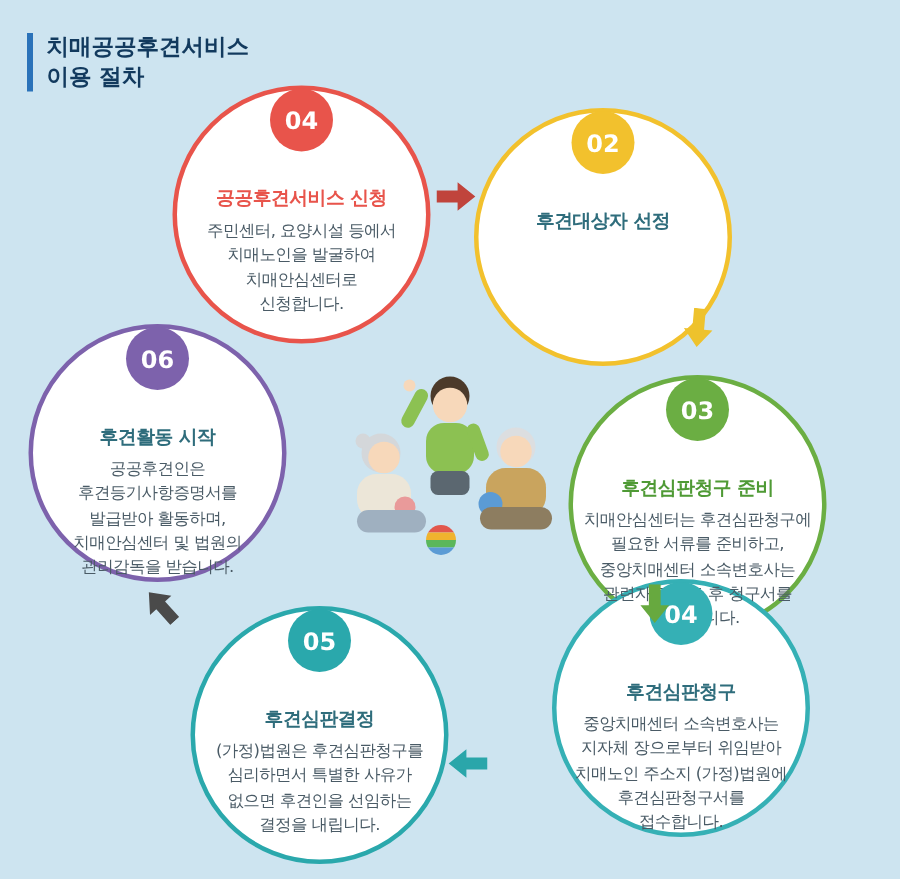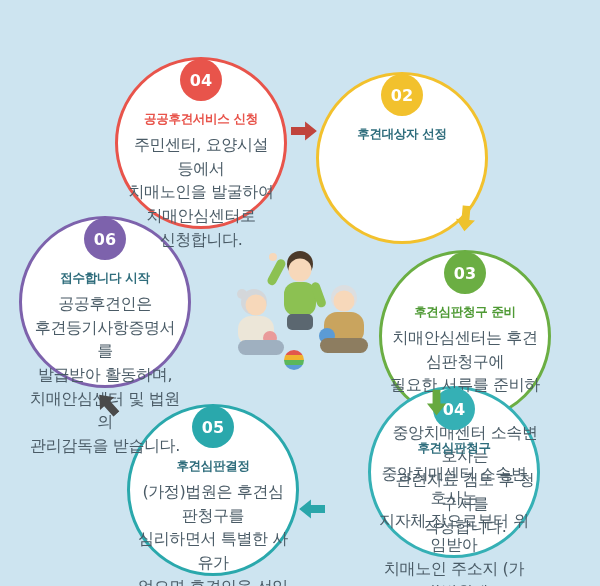--- a/index.html
+++ b/index.html
@@ -39,29 +39,29 @@
     display: flex; align-items: center; justify-content: center;
     z-index: 2;
   }
   .content {
     position: absolute; inset: 0;
     display: flex; flex-direction: column; align-items: center;
     padding: 47px 10px 8px; box-sizing: border-box;
     text-align: center; z-index: 1;
   }
   .step-title {
-    margin: 7px 0 5px;
+    margin: 20px 0 5px;
     font-size: 12.5px; font-weight: bold;
     color: var(--c, #333);
     letter-spacing: -0.3px;
     white-space: nowrap;
   }
   .step-body {
     margin: 0;
-    font-size: 16px; line-height: 1.48;
+    font-size: 11px; line-height: 1.48;
     color: #4a5b66;
     letter-spacing: -0.4px;
     white-space: pre-line;
   }
 
   .pos1 { left: 115px; top: 57px; }
   .pos2 { left: 316px; top: 72px; }
   .pos3 { left: 379px; top: 250px; }
   .pos4 { left: 368px; top: 386px; }
   .pos5 { left: 127px; top: 404px; }
@@ -77,20 +77,24 @@
   .a56 { left: 94px;  top: 392px; transform: rotate(-132deg); }
 
   
   .illustration { position: absolute; left: 224px; top: 240px; width: 152px; height: 158px; }
 </style>
 </head>
 <body>
 
 <div class="canvas">
 
+  <div class="header">
+    <div class="line">치매공공후견서비스</div>
+    <div class="line">이용 절차</div>
+  </div>
 
   <div class="step pos1" style="--c: #e8544b;">
     <div class="circle"></div>
     <div class="badge">04</div>
     <div class="content">
       <h3 class="step-title" style="--c: #e8544b;">공공후견서비스 신청</h3>
       <p class="step-body">주민센터, 요양시설 등에서
 치매노인을 발굴하여
 치매안심센터로
 신청합니다.</p>
@@ -140,21 +144,21 @@
 심리하면서 특별한 사유가
 없으면 후견인을 선임하는
 결정을 내립니다.</p>
     </div>
   </div>
 
   <div class="step pos6" style="--c: #7d62ac;">
     <div class="circle"></div>
     <div class="badge">06</div>
     <div class="content">
-      <h3 class="step-title" style="--c: #2f6d7c;">접수합니다 시작</h3>
+      <h3 class="step-title" style="--c: #2f6d7c;">후견활동 시작</h3>
       <p class="step-body">공공후견인은
 후견등기사항증명서를
 발급받아 활동하며,
 치매안심센터 및 법원의
 관리감독을 받습니다.</p>
     </div>
   </div>
 
   <div class="arrow a12" style="--c: #c0443c;">
     <svg viewBox="0 0 24 20">

